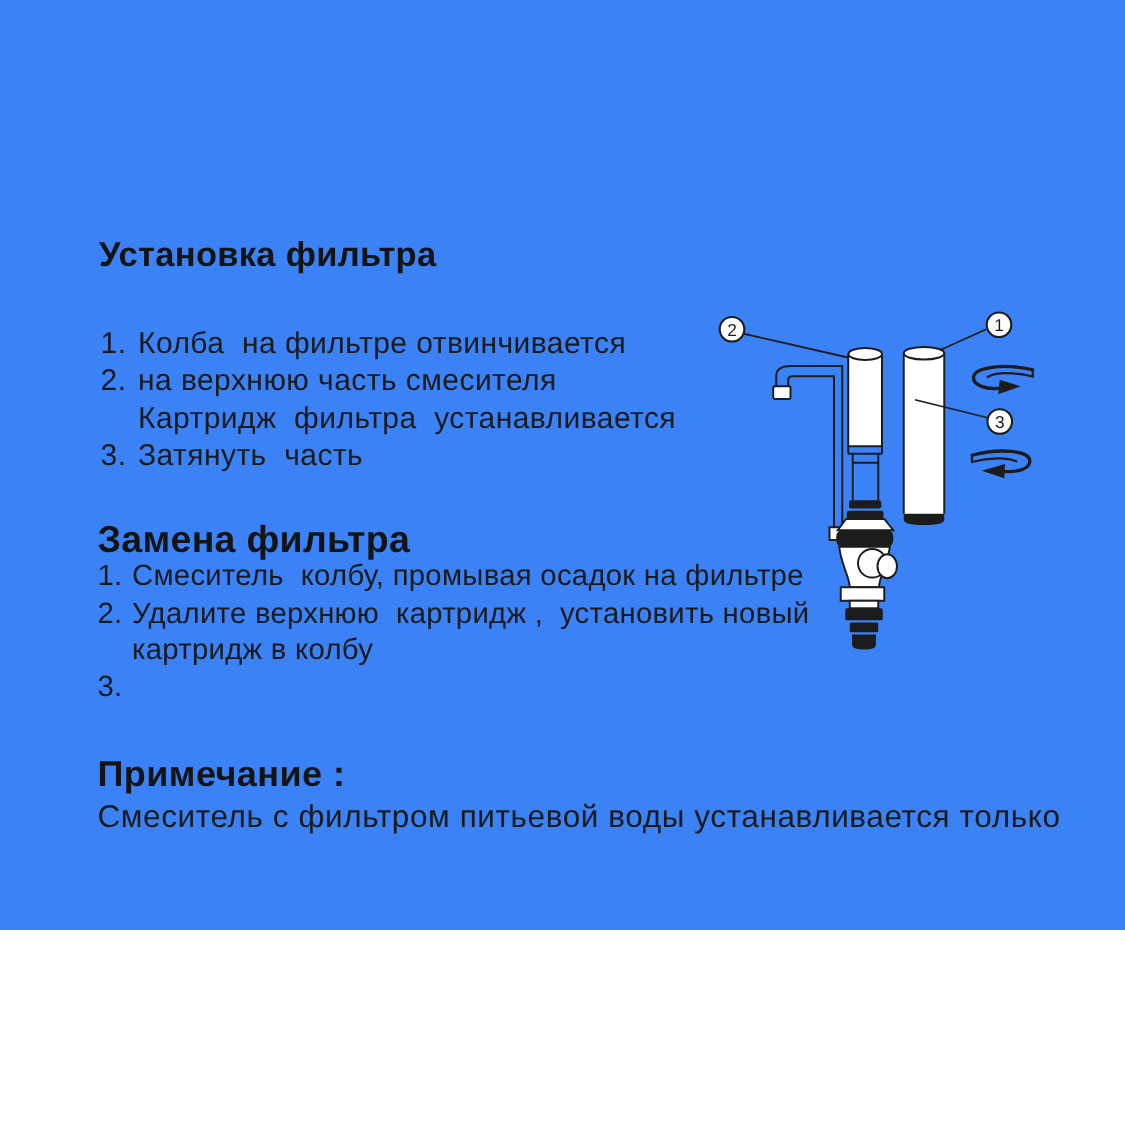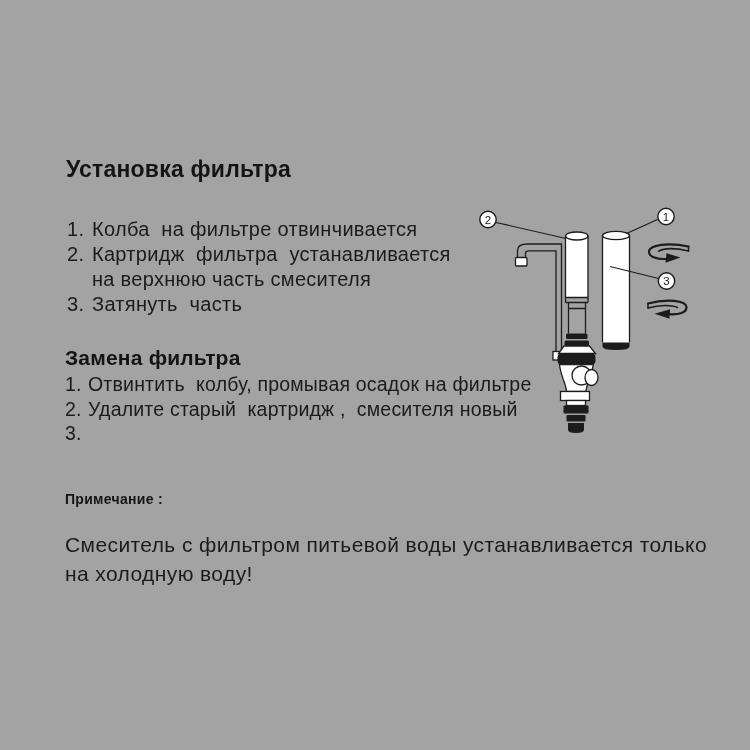--- a/index.html
+++ b/index.html
@@ -1,28 +1,28 @@
 <!DOCTYPE html>
 <html><head>
 <meta charset="utf-8">
 <style>
   html,body{margin:0;padding:0;background:#fff;}
   #page{
     position:relative;
-    width:750px;height:750px;
-    background:#a3a3a3;
+    width:750px;height:620px;
+    background:#3b82f6;
     font-family:"Liberation Sans","DejaVu Sans",sans-serif;
     color:#1b1b1b;
     overflow:hidden;
   }
   .abs{position:absolute;}
   h1,h2{margin:0;font-weight:bold;color:#141414;}
   #install-title{left:66px;top:156px;font-size:23px;letter-spacing:0.2px;}
-  #replace-title{left:65px;top:346px;font-size:21px;letter-spacing:0.2px;}
-  #note-title{left:65px;top:491px;font-size:14px;letter-spacing:0.3px;}
+  #replace-title{left:65px;top:346px;font-size:25px;letter-spacing:0.2px;}
+  #note-title{left:65px;top:503px;font-size:24px;letter-spacing:0.3px;}
   .list{display:flex;flex-direction:column;}
   #install-list{left:67px;top:217px;font-size:20px;line-height:25px;letter-spacing:0.3px;}
   #replace-list{left:65px;top:372px;font-size:19.5px;line-height:24.5px;letter-spacing:0.2px;}
   .li{display:flex;align-items:flex-start;}
   .num{flex:0 0 auto;white-space:pre;}
   #install-list .num{min-width:25px;}
   #replace-list .num{min-width:23px;}
   .txt{display:block;}
   .ln{display:block;white-space:pre;}
   #note-body{left:65px;top:530px;font-size:21px;line-height:29px;letter-spacing:0.4px;}
@@ -47,57 +47,57 @@
   <div id="install-list" class="abs list">
     <div class="li">
       <span class="num">1.</span>
       <span class="txt">
           <span class="ln">Колба  на фильтре отвинчивается</span>
         </span>
     </div>
     <div class="li">
       <span class="num">2.</span>
       <span class="txt">
+        <span class="ln">на верхнюю часть смесителя</span>
         <span class="ln">Картридж  фильтра  устанавливается</span>
-        <span class="ln">на верхнюю часть смесителя</span>
       </span>
     </div>
     <div class="li">
       <span class="num">3.</span>
       <span class="txt">
           <span class="ln">Затянуть  часть</span>
         </span>
     </div>
   </div>
 
   <h2 id="replace-title" class="abs">Замена фильтра</h2>
 
   <div id="replace-list" class="abs list">
     <div class="li">
       <span class="num">1.</span>
       <span class="txt">
-          <span class="ln">Отвинтить  колбу, промывая осадок на фильтре</span>
+          <span class="ln">Смеситель  колбу, промывая осадок на фильтре</span>
         </span>
     </div>
     <div class="li">
       <span class="num">2.</span>
       <span class="txt">
-        <span class="ln">Удалите старый  картридж ,  смесителя новый</span>
+        <span class="ln">Удалите верхнюю  картридж ,  установить новый</span>
+        <span class="ln">картридж в колбу</span>
       </span>
     </div>
     <div class="li">
       <span class="num">3.</span>
     </div>
   </div>
 
   <h2 id="note-title" class="abs">Примечание :</h2>
 
   <div id="note-body" class="abs">
     <span class="ln">Смеситель с фильтром питьевой воды устанавливается только</span>
-    <span class="ln">на холодную воду!</span>
   </div>
 
   <svg id="diagram-svg" class="abs" width="260" height="270" viewBox="450 185 260 270">
 
     <g>
       <path class="outline" d="M 517.5 258 L 517.5 250.5 Q 517.5 244 527.5 244 L 561.5 244 L 561.5 352"></path>
       <path class="outline" d="M 525.5 258 L 525.5 253 Q 525.5 250.8 529 250.8 L 556 250.8 L 556 352"></path>
       <rect class="outline-w" x="515.5" y="257.5" width="11.5" height="8.5" rx="1"></rect>
       <rect class="outline-w" x="553" y="351.5" width="12" height="8.5"></rect>
     </g>

